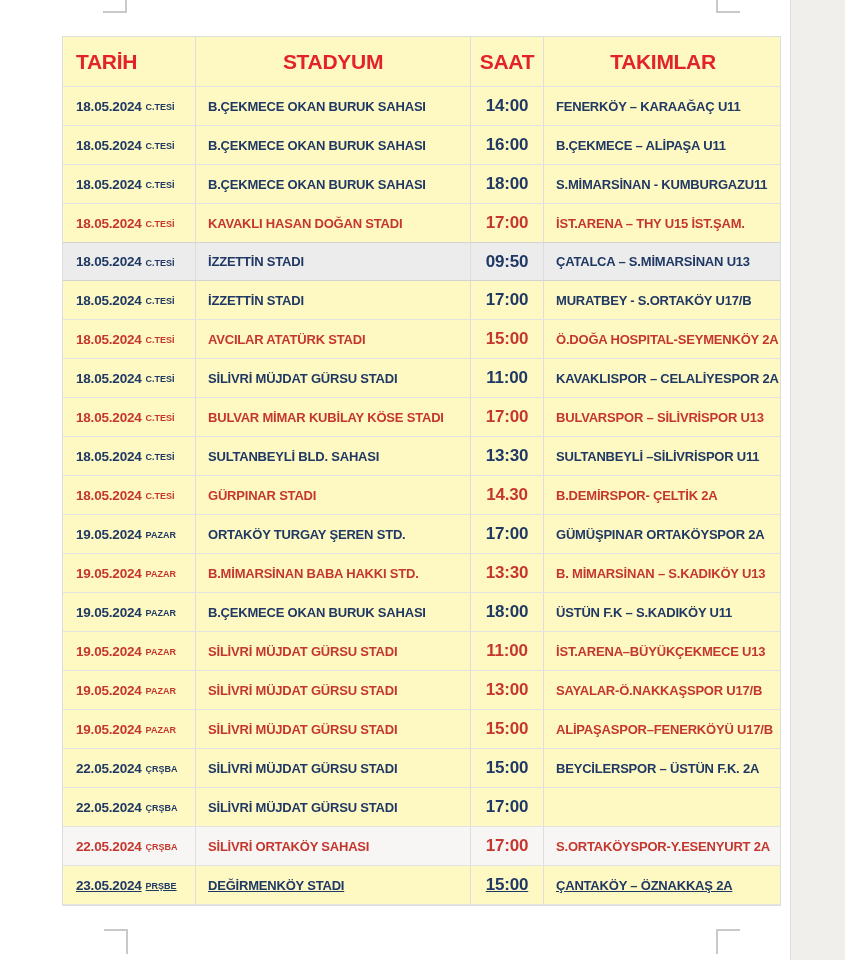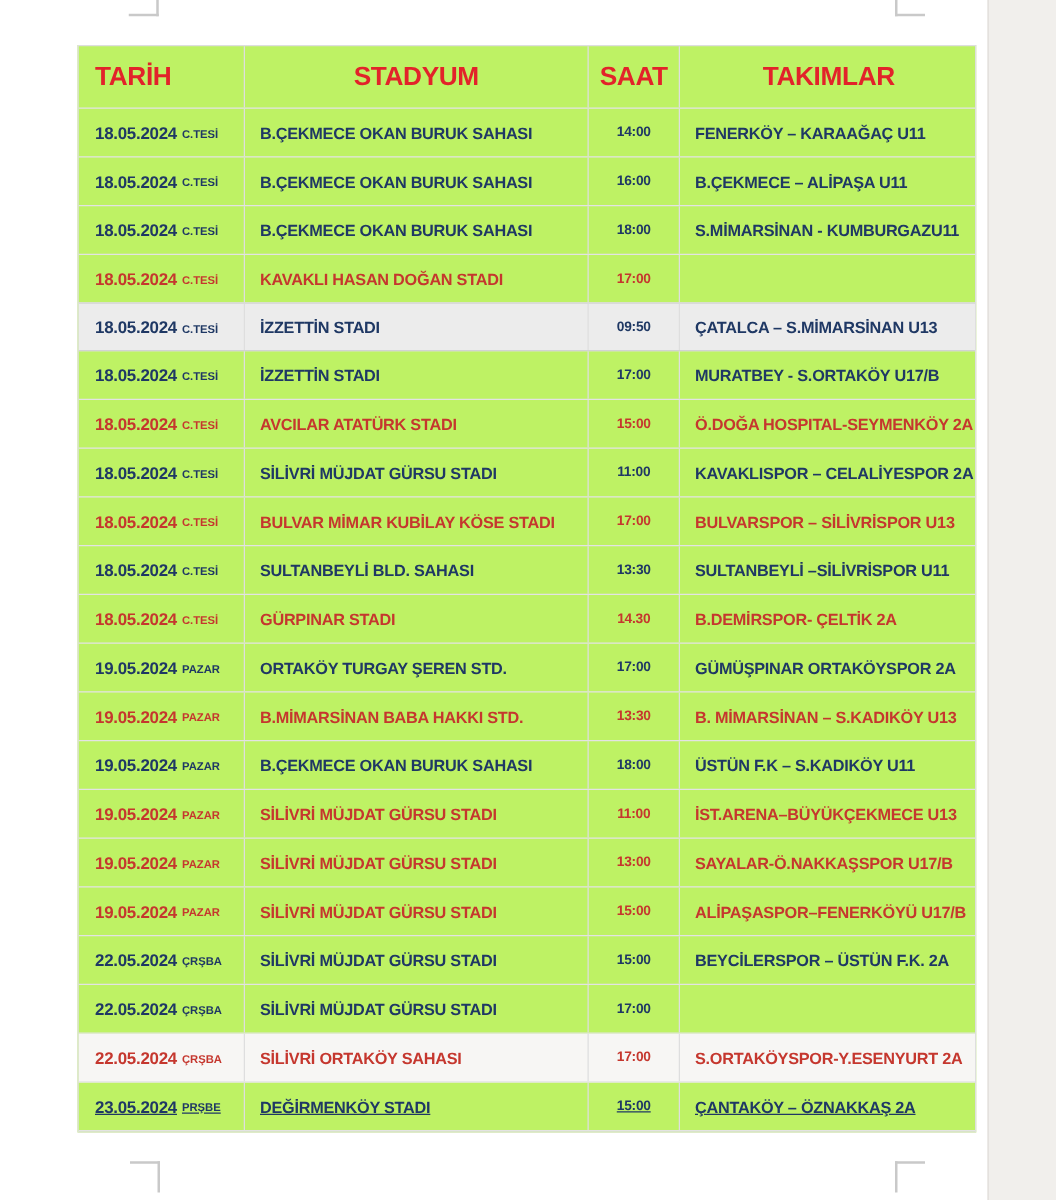--- a/index.html
+++ b/index.html
@@ -15,21 +15,21 @@
   .page-edge-right{position:absolute; left:790px; top:0; width:55px; height:960px;
     background:var(--edge-bg); border-left:1px solid #e0ddd9;}
 
   .crop-mark{position:absolute; width:24px; height:25px;}
   .crop-mark.tl{left:103px; top:-12px; border-right:2px solid var(--mark); border-bottom:2px solid var(--mark);}
   .crop-mark.tr{left:716px; top:-12px; border-left:2px solid var(--mark); border-bottom:2px solid var(--mark);}
   .crop-mark.bl{left:104px; top:929px; border-top:2px solid var(--mark); border-right:2px solid var(--mark);}
   .crop-mark.br{left:716px; top:929px; border-top:2px solid var(--mark); border-left:2px solid var(--mark);}
 
   .schedule{position:absolute; left:62px; top:36px; width:719px;
-    border:1px solid var(--vline); background:#bef264;}
+    border:1px solid var(--vline); background:#fef9c3;}
 
   .hrow, .row{display:grid; grid-template-columns:133px 275px 73px 238px;
     align-items:center; border-bottom:1px solid var(--border); white-space:nowrap;}
   .hrow{height:50px;}
   .row{height:39px;}
   .row:last-child{border-bottom:1px solid var(--border);text-decoration:underline;}
 
   .cell{height:100%; display:flex; align-items:center; overflow:hidden;}
   .c1,.c2,.c3{border-right:1px solid var(--vline);}
   .c1{padding-left:13px;}
@@ -42,21 +42,21 @@
 
   .row{font-weight:700; letter-spacing:-0.2px;}
   .row.navy{color:var(--navy);}
   .row.red{color:var(--red);}
   .row.bg-gray{background:var(--gray-bg); border-top:1px solid #d4d4d4; border-bottom:1px solid #d2d2d2; margin-top:-1px;}
   .row.bg-light{background:var(--light-bg);}
 
   .date-value{font-size:13.5px;}
   .day-label{font-size:9px; margin-left:4px; letter-spacing:0; padding-top:2px;}
   .stadium-text, .teams-text{font-size:13px;}
-  .time-text{font-size:11px;}
+  .time-text{font-size:17px;}
 </style>
 </head>
 <body>
 
 <div class="page">
 
   <div class="crop-mark tl"></div>
   <div class="crop-mark tr"></div>
   <div class="crop-mark bl"></div>
   <div class="crop-mark br"></div>
@@ -121,20 +121,23 @@
     <div class="cell c1">
       <span class="date-value">18.05.2024</span>
       <span class="day-label">C.TESİ</span>
     </div>
     <div class="cell c2">
       <span class="stadium-text">KAVAKLI HASAN DOĞAN STADI</span>
     </div>
     <div class="cell c3">
       <span class="time-text">17:00</span>
     </div>
+    <div class="cell c4">
+      <span class="teams-text">İST.ARENA – THY U15 İST.ŞAM.</span>
+    </div>
   </div>
 
   <div class="row navy bg-gray">
     <div class="cell c1">
       <span class="date-value">18.05.2024</span>
       <span class="day-label">C.TESİ</span>
     </div>
     <div class="cell c2">
       <span class="stadium-text">İZZETTİN STADI</span>
     </div>

